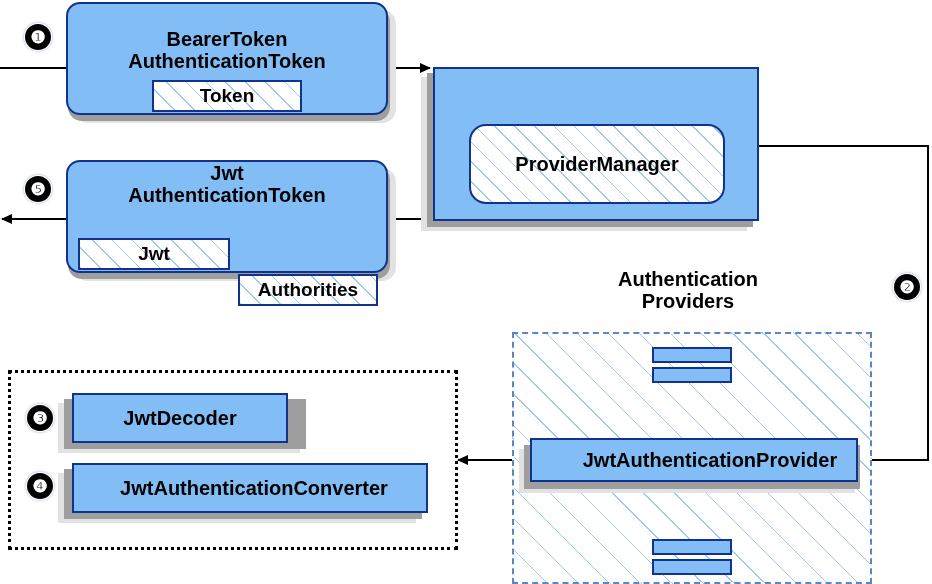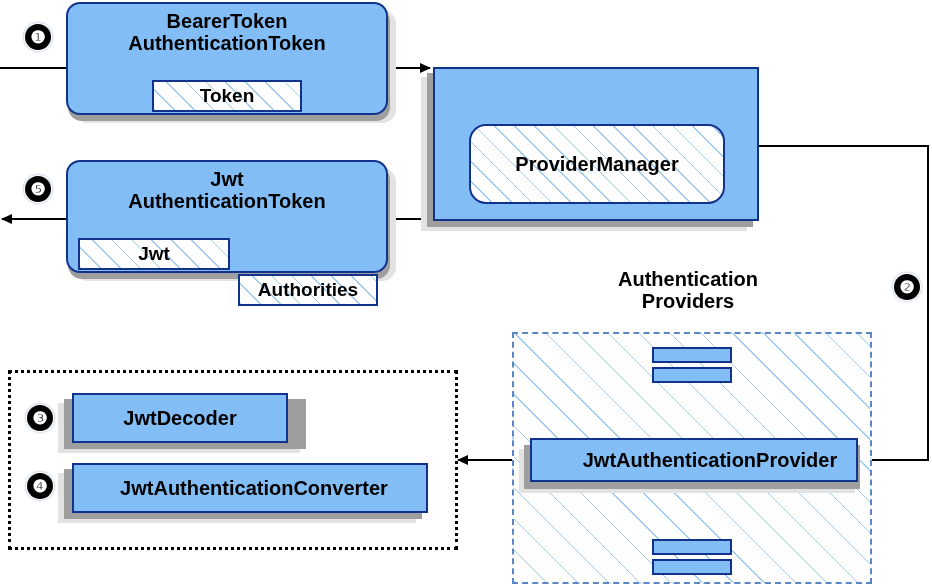--- a/index.html
+++ b/index.html
@@ -123,31 +123,31 @@
 
     <line x1="68" y1="219" x2="2" y2="219" stroke="#000" stroke-width="2" marker-end="url(#ah)"></line>
 
     <line x1="694" y1="388" x2="694" y2="438" stroke="#000" stroke-width="4" marker-start="url(#ah-up)" marker-end="url(#ah-up)"></line>
 
     <line x1="694" y1="492" x2="694" y2="535" stroke="#000" stroke-width="4" marker-start="url(#ah-up)" marker-end="url(#ah-up)"></line>
   </svg>
 
   <div class="abs sh-light" style="left:74px;top:10px;width:322px;height:113px;border-radius:14px;"></div>
   <div class="abs sh-dark" style="left:68px;top:8px;width:322px;height:113px;border-radius:14px;"></div>
-  <div class="abs node round" style="left:66px;top:2px;width:322px;height:113px;padding-top:6px;">
+  <div class="abs node round" style="left:66px;top:2px;width:322px;height:113px;padding-top:24px;">
     <div class="node-title" style="font-size:20px;">BearerToken
 AuthenticationToken</div>
     <div class="hatch abs" style="left:84px;top:76px;width:150px;height:32px;font-size:19px;">Token</div>
   </div>
 
   <div class="abs marker" style="left:25px;top:24px;">❶</div>
 
   <div class="abs sh-light" style="left:74px;top:168px;width:322px;height:113px;border-radius:14px;"></div>
   <div class="abs sh-dark" style="left:68px;top:166px;width:322px;height:113px;border-radius:14px;"></div>
-  <div class="abs node round" style="left:66px;top:160px;width:322px;height:113px;padding-top:6px;">
+  <div class="abs node round" style="left:66px;top:160px;width:322px;height:113px;">
     <div class="node-title" style="font-size:20px;">Jwt
 AuthenticationToken</div>
     <div class="hatch abs" style="left:10px;top:76px;width:152px;height:32px;font-size:19px;">Jwt</div>
     <div class="hatch abs" style="left:170px;top:76px;width:140px;height:32px;font-size:19px;margin-top:36px;">Authorities</div>
   </div>
 
   <div class="abs marker" style="left:25px;top:176px;">❺</div>
 
   <div class="abs sh-light" style="left:421px;top:77px;width:326px;height:154px;"></div>
   <div class="abs sh-dark" style="left:427px;top:73px;width:326px;height:154px;"></div>

